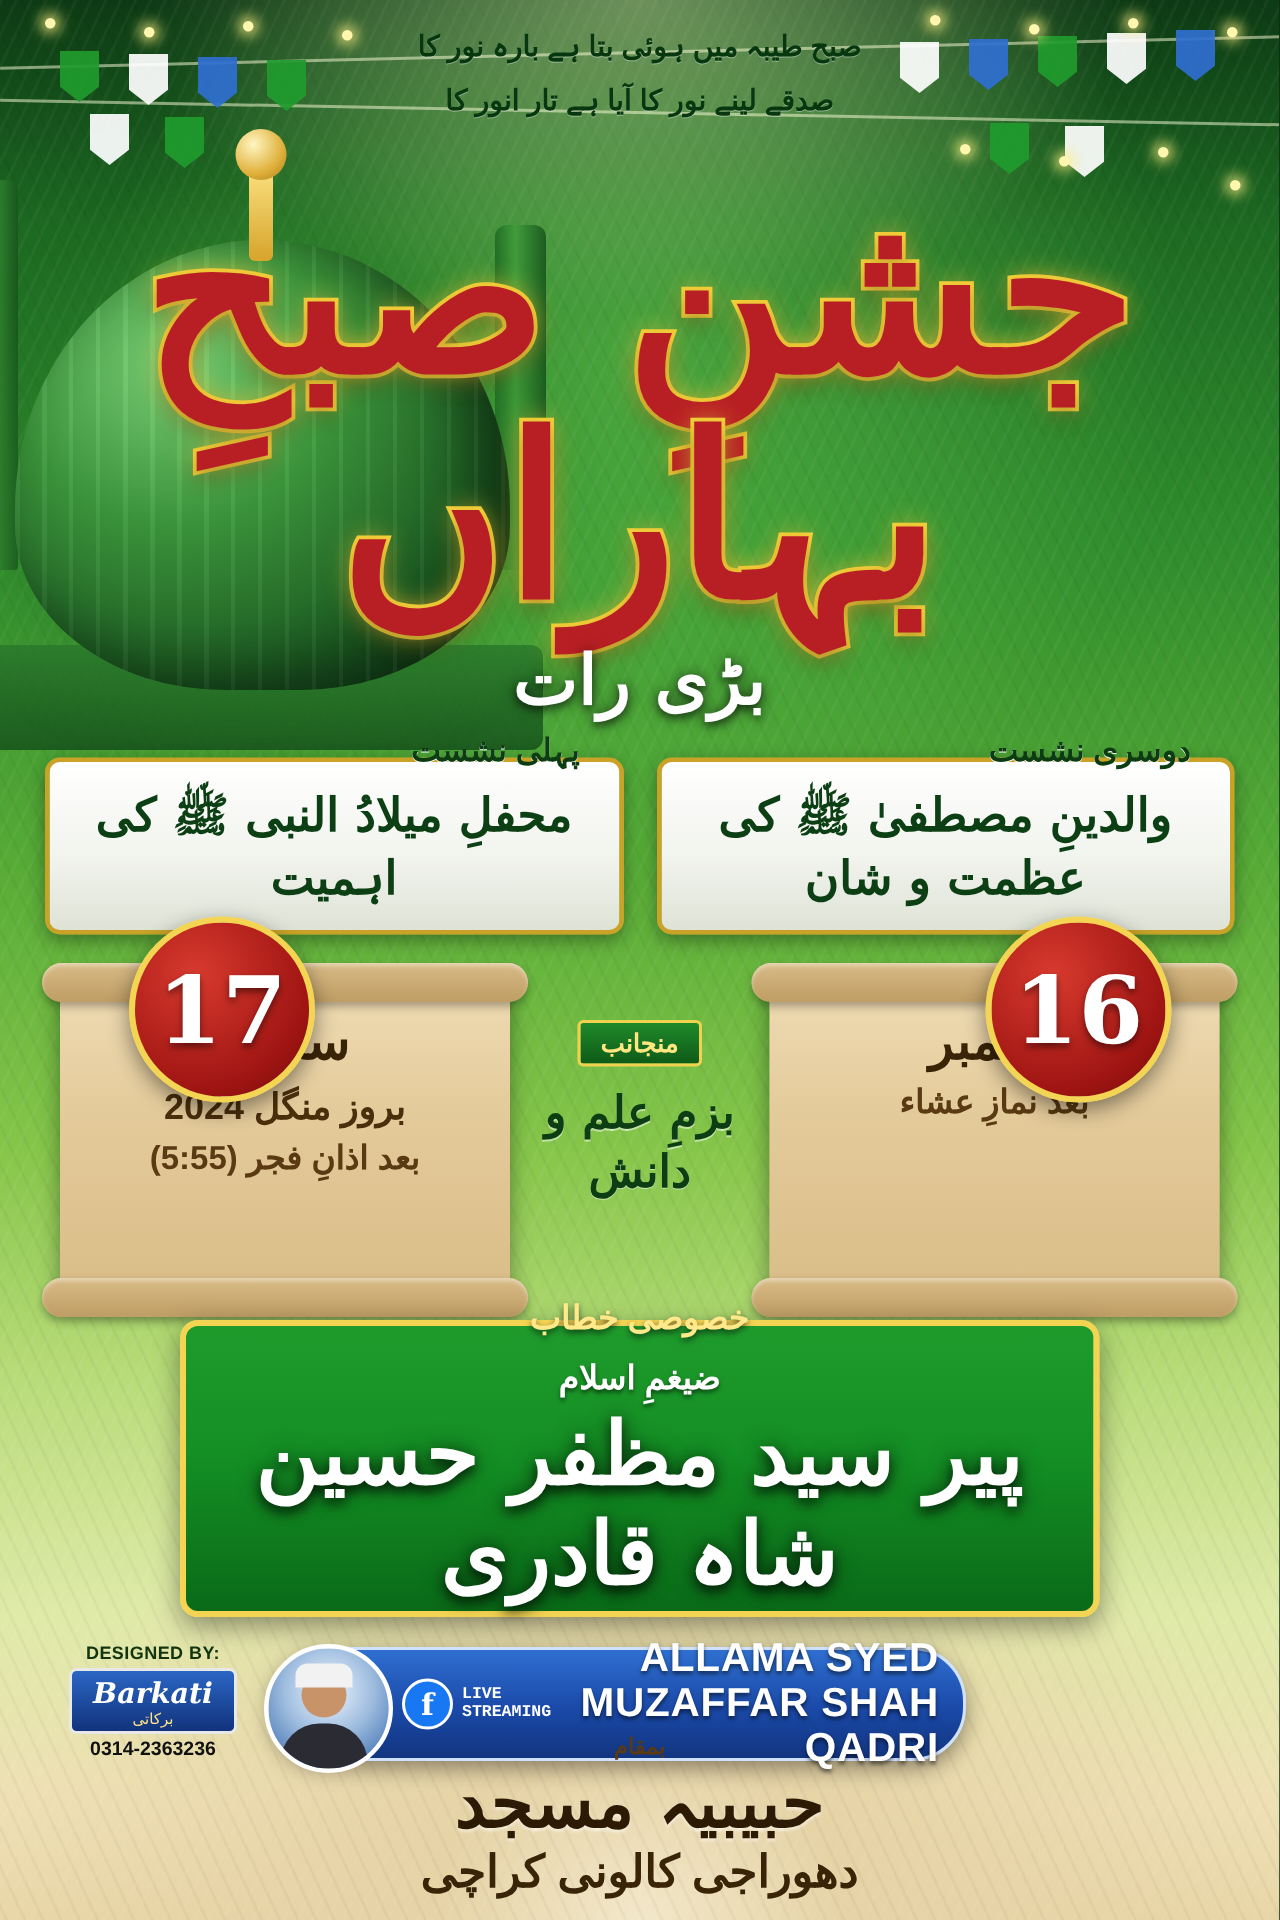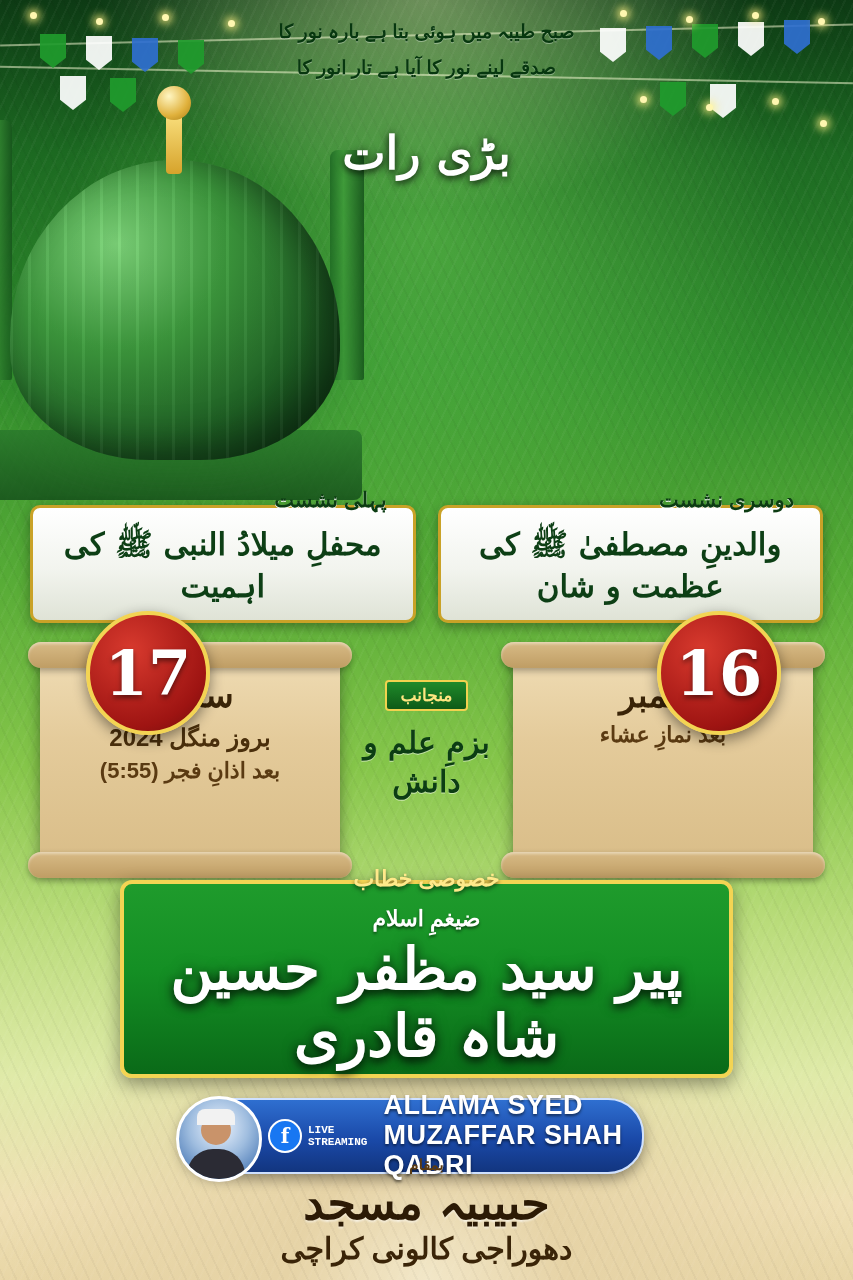--- a/index.html
+++ b/index.html
@@ -315,25 +315,24 @@
     margin-left: 86px;
   }
   .fb-circle {
     width: 30px; height: 30px; border-radius:50%;
     background: #1877f2; border: 2px solid #fff;
     color:#fff; font-family:"DejaVu Serif", serif; font-weight:bold;
     display:flex; align-items:center; justify-content:center; font-size: 20px;
   }
   .fb-text { color:#fff; font-size: 11px; font-weight:bold; line-height:1.1; text-align:left;font-family:Liberation Mono, monospace;}
   .live-names {
-    flex: 1; text-align: left; color: #fff; font-weight: bold;
+    flex: 1; text-align: right; color: #fff; font-weight: bold;
     font-size: 27px; line-height: 1.1; letter-spacing: .5px;
     text-shadow: 0 2px 3px rgba(0,0,0,.55);
     padding-right: 16px;
-    margin-left: 16px;
   }
 
   
   .venue {
     position:absolute; left: 0; right: 0; bottom: 14px;
     text-align:center; direction: rtl;
   }
   .venue-badge {
     font-size: 15px; font-weight:bold; color:#5a3a12;
     margin-bottom: 2px;
@@ -398,20 +397,21 @@
     <div class="bulb" style="left:772px; top:98px;"></div>
     <div class="bulb" style="left:820px; top:120px;"></div>
   </div>
 
   <div class="couplet">
     <div>صبح طیبہ میں ہوئی بتا ہے بارہ نور کا</div>
     <div>صدقے لینے نور کا آیا ہے تار انور کا</div>
   </div>
 
   <div class="title-block">
+    <div class="title-main">جشنِ صبحِ بہاراں</div>
     <div class="title-sub">بڑی رات</div>
   </div>
 
   <div class="sessions">
     <div class="session">
       <div class="session-kicker">پہلی نشست</div>
       <div class="session-text">محفلِ میلادُ النبی ﷺ کی اہمیت</div>
     </div>
     <div class="session">
       <div class="session-kicker">دوسری نشست</div>
@@ -443,20 +443,28 @@
       <div class="center-tag-main">بزمِ علم و دانش</div>
     </div>
   </div>
 
   <div class="speaker-panel">
     <div class="speaker-kicker">خصوصی خطاب</div>
     <div class="speaker-title">ضیغمِ اسلام</div>
     <div class="speaker-name">پیر سید مظفر حسین شاہ قادری</div>
   </div>
 
+  <div class="designer">
+    <div class="designed-by">DESIGNED BY:</div>
+    <div class="designer-card">
+      <div class="designer-name">Barkati</div>
+      <div class="designer-sub">برکاتی</div>
+    </div>
+    <div class="designer-phone">0314-2363236</div>
+  </div>
 
   <div class="livebar">
     <div class="live-photo">
       <div class="lp-body"></div>
       <div class="lp-face"></div>
       <div class="lp-cap"></div>
     </div>
     <div class="fb-badge">
       <div class="fb-circle">f</div>
       <div class="fb-text">

